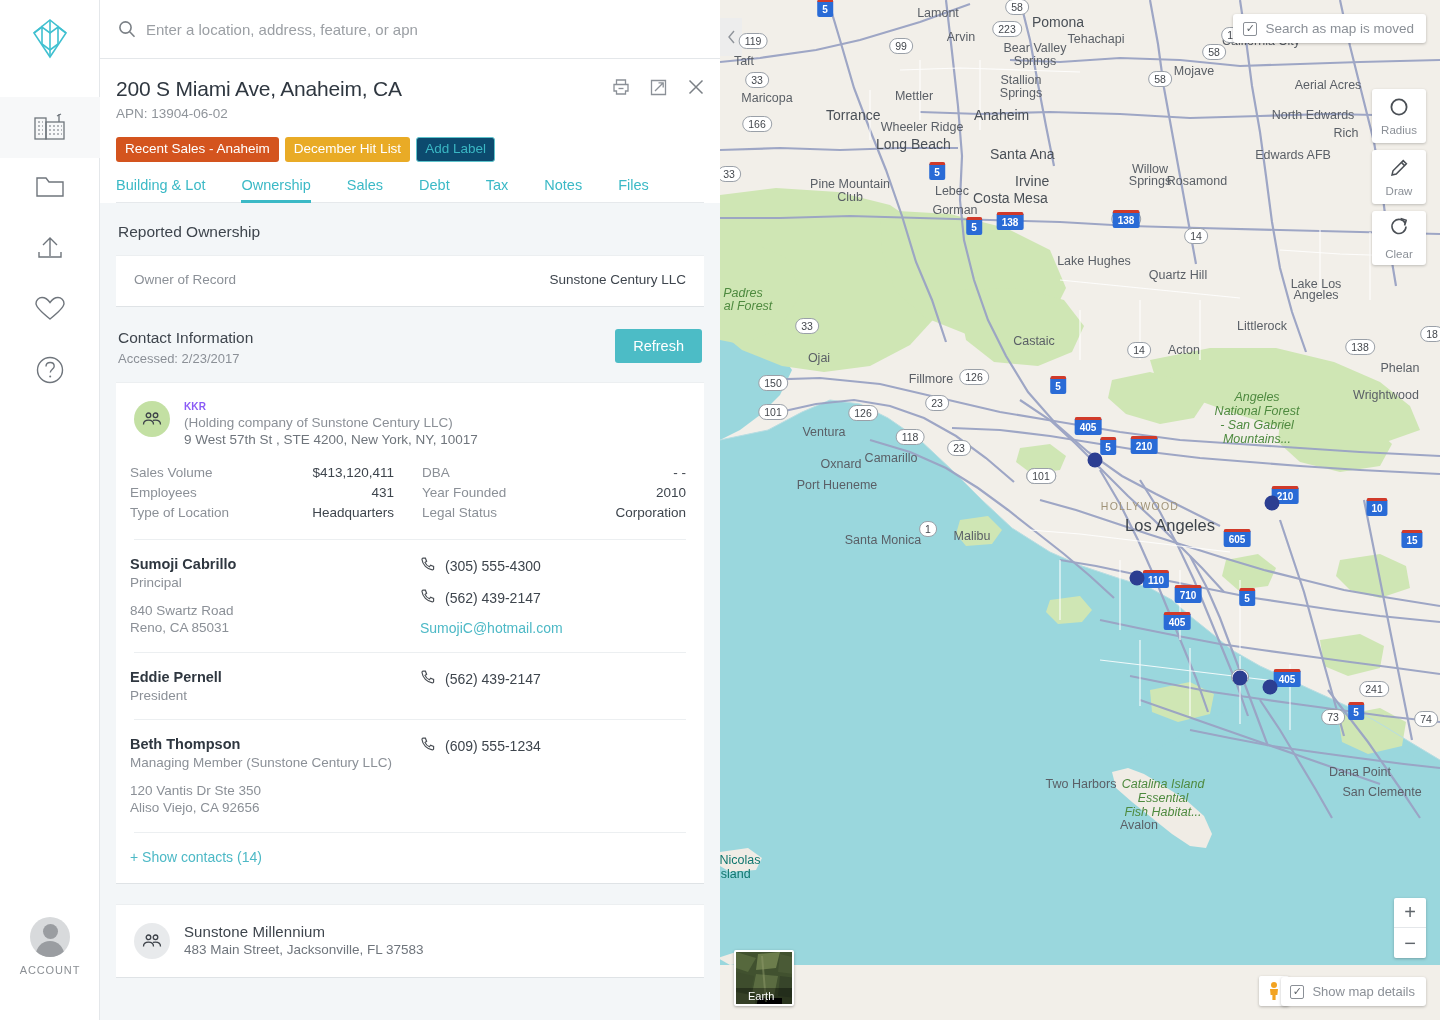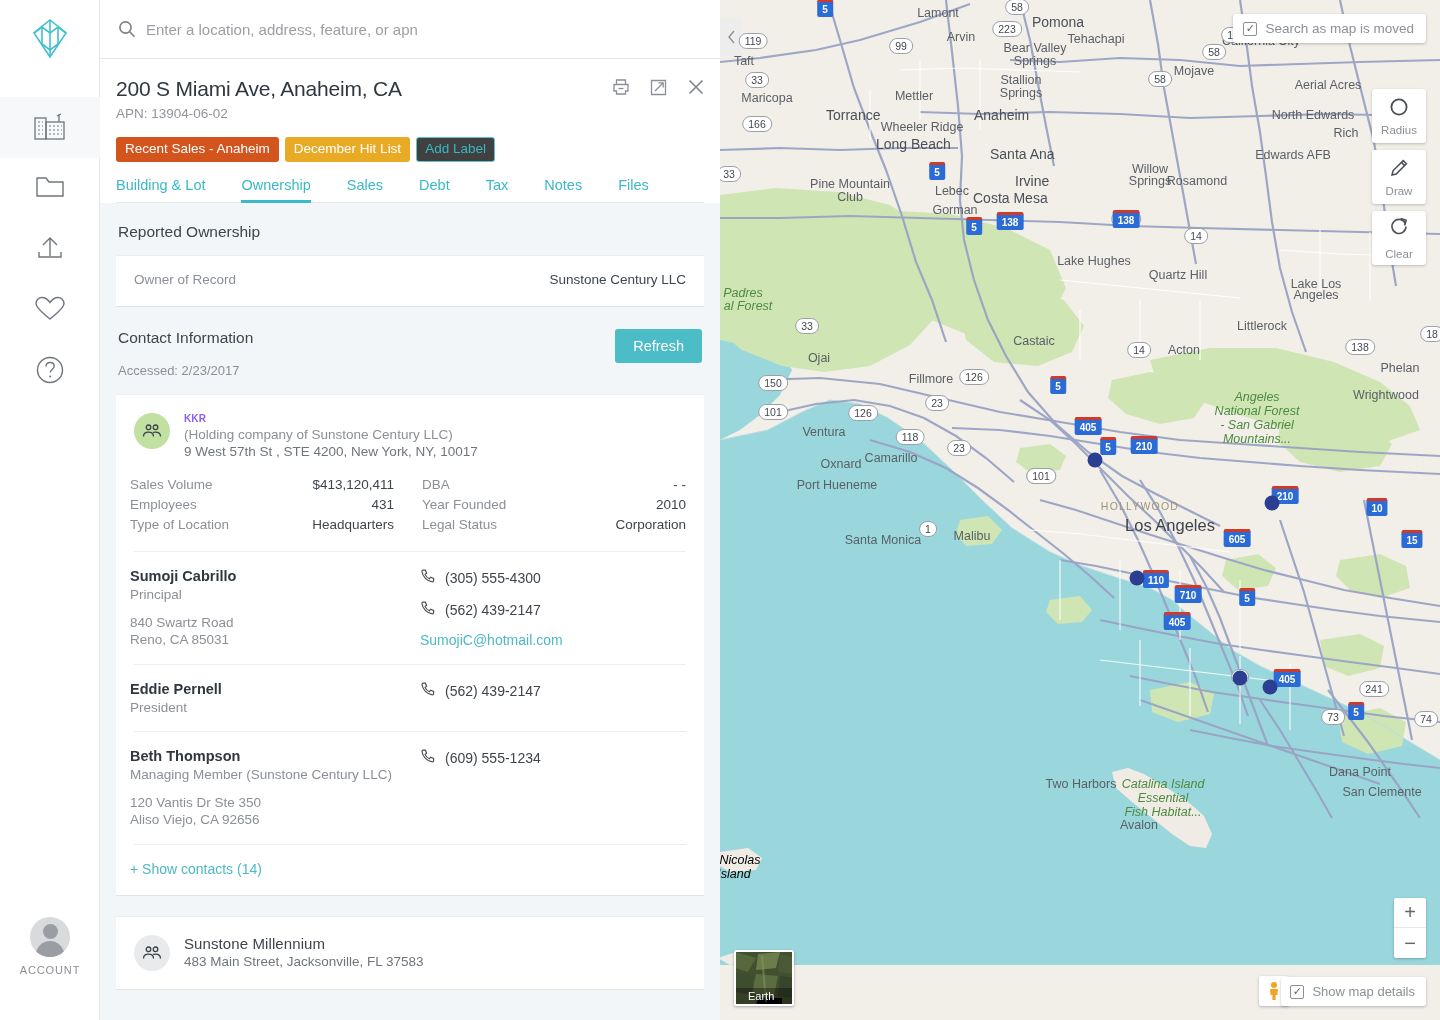--- a/index.html
+++ b/index.html
@@ -81,21 +81,21 @@
   .hdr-icons .ic { cursor: pointer; display:flex; }
 
   .labels-row { display: flex; gap: 6px; margin-top: 16px; align-items: center; }
   .chip {
     font-size: 13.5px; color: #ffffff; padding: 5px 9px 6px 9px;
     border-radius: 3px; white-space: nowrap; cursor: pointer; line-height: 1;
   }
   .chip.orange { background: #d4541e; }
   .chip.yellow { background: #e9ab26; }
   .chip.outline {
-    background: #404040; color: #3ab7c4; border: 1px solid #5ec4cc;
+    background: #0c4a6e; color: #3ab7c4; border: 1px solid #5ec4cc;
     padding: 4px 8px 5px 8px;
   }
 
   .tabs { display: flex; gap: 8px; margin-top: 15px; border-bottom: 1px solid #e6e9ec; }
   .tab {
     font-size: 14.5px; color: #3bb9c6; padding: 0 0 9px 0; margin-right: 28px;
     cursor: pointer; position: relative; white-space: nowrap;
   }
   .tab:last-child { margin-right: 0; }
   .tab.active { color: #3bb9c6; }
@@ -117,21 +117,21 @@
   .kv-row { display:flex; justify-content: space-between; align-items:baseline; line-height: 20px; }
   .kv-k { font-size: 13.5px; color: #8b9097; }
   .kv-v { font-size: 13.5px; color: #3e454d; }
   .kv-v.link { color: #4db9c6; cursor:pointer; }
 
   .contact-head {
     display:flex; justify-content: space-between; align-items: flex-start;
     padding: 22px 18px 16px 18px; background:#f3f6f8;
   }
   .contact-title { font-size: 15.5px; color: #3e454d; }
-  .contact-sub { font-size: 13px; color: #8b9097; margin-top: 16px; }
+  .contact-sub { font-size: 13px; color: #8b9097; margin-top: 4px; }
   .btn-refresh {
     background: #4cbcc6; color:#fff; border:none; border-radius:3px;
     font-size: 14.5px; padding: 9px 18px; cursor:pointer;
     font-family: "Liberation Sans", sans-serif;
   }
 
   .company-card { background:#fff; margin: 0 16px; border-top:1px solid #eceff1; border-bottom:1px solid #dfe3e6; }
   .company-top { display:flex; padding: 18px 18px 0 18px; gap: 14px; }
   .co-badge {
     width: 36px; height: 36px; border-radius: 50%; background: #c3e0a3;
@@ -227,21 +227,21 @@
     justify-content:center; cursor:pointer;
   }
 
   
   .mlabel { position:absolute; font-size:12.5px; color:#5a5f66; white-space:nowrap;
             transform: translate(-50%,-50%); pointer-events:none; }
   .mlabel.big { font-size:16.5px; color:#3e444b; }
   .mlabel.mid { font-size:14px; color:#4a5057; }
   .mlabel.park { color:#4e8a3f; font-style: italic; text-align:center; }
   .mlabel.hollywood { font-size:10.5px; color:#a09378; letter-spacing:1.2px; }
-  .mlabel.water { color:#000000; font-style: italic; }
+  .mlabel.water { color:#0f766e; }
 
   .shield {
     position:absolute; transform: translate(-50%,-50%);
     background:#fff; border:1px solid #9aa0a8; border-radius:8px;
     font-size:10.5px; color:#44484e; padding:1px 5px; white-space:nowrap;
     pointer-events:none;
   }
   .ishield {
     position:absolute; transform: translate(-50%,-50%);
     background:#2a6bd6; color:#fff; font-size:10px; font-weight:bold;

